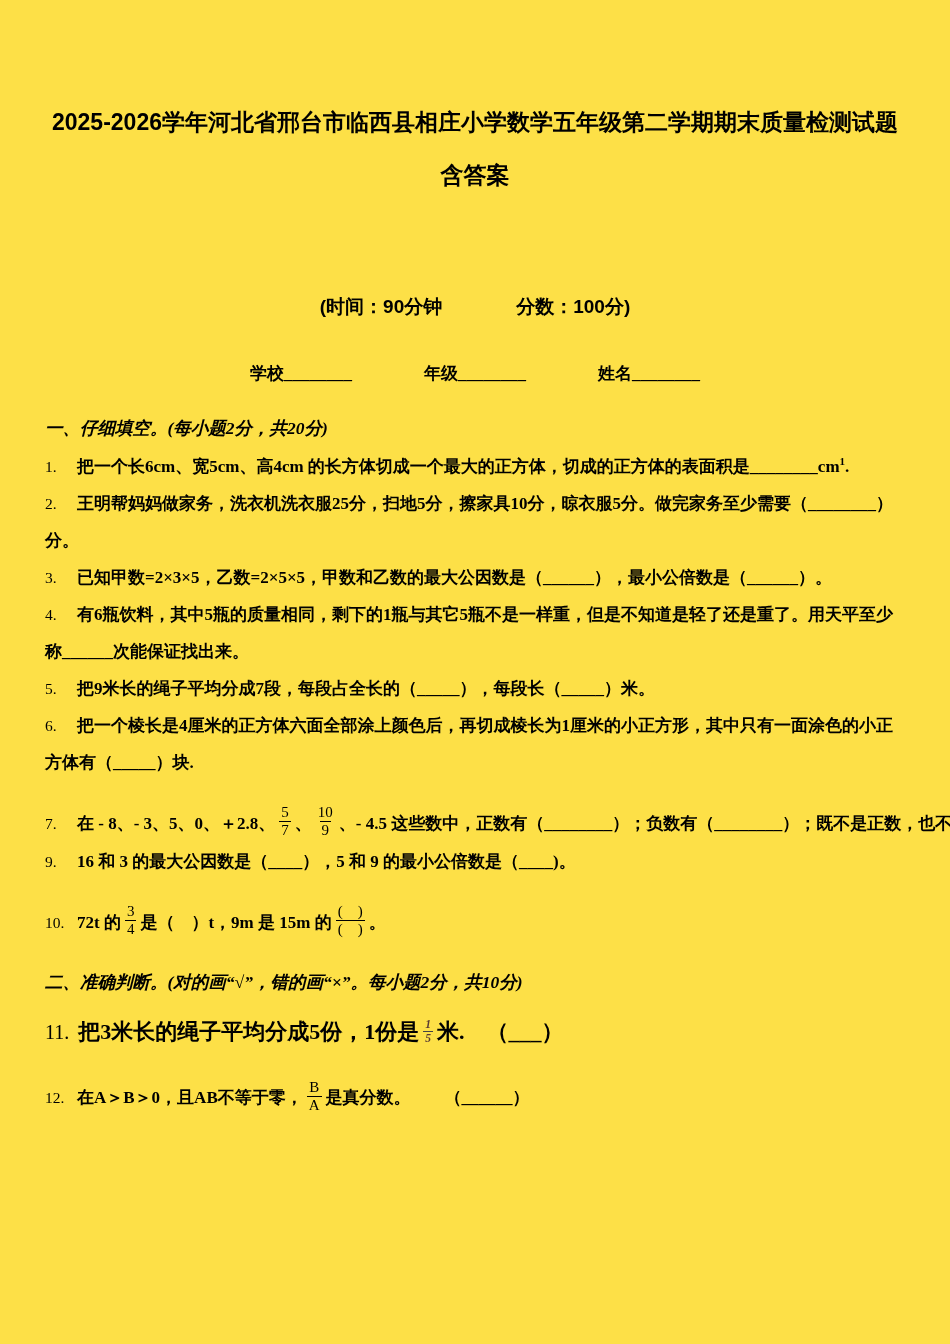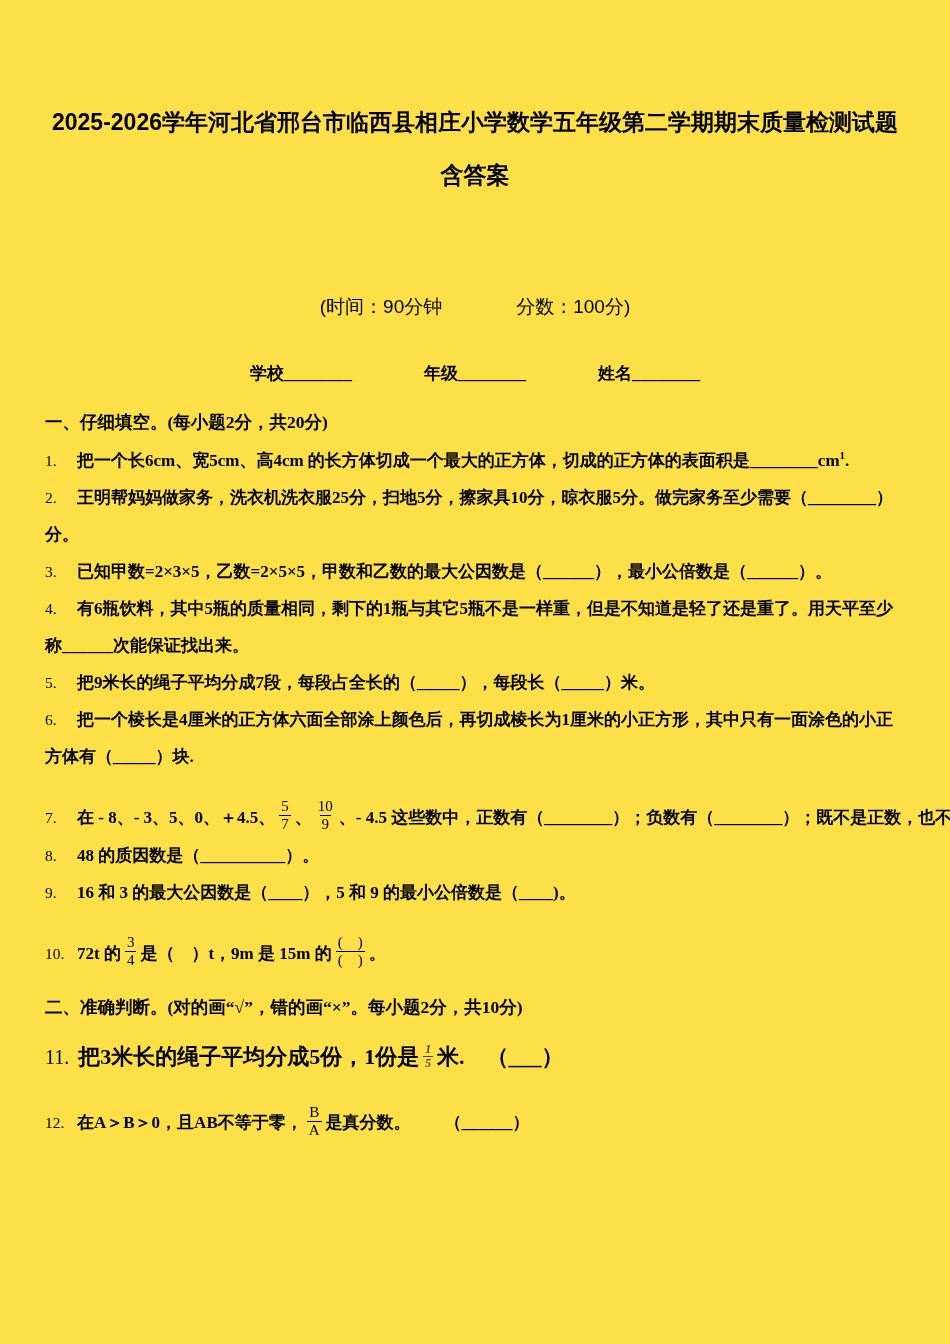--- a/index.html
+++ b/index.html
@@ -11,30 +11,30 @@
   }
   .page{width:950px;min-height:1344px;background:#fde047;overflow:hidden;}
   .title{
     padding-top:96px;text-align:center;
     font-family:"Liberation Sans","DejaVu Sans",sans-serif;
     font-weight:bold;font-size:23px;line-height:53px;color:#000;
   }
   .meta{
     margin-top:90px;display:flex;justify-content:center;gap:74px;
     font-family:"Liberation Sans","DejaVu Sans",sans-serif;
-    font-weight:normal;font-size:19px;line-height:29px;
+    font-weight:bold;font-size:19px;line-height:29px;
   }
   .fields{
     margin-top:40px;display:flex;justify-content:center;gap:72px;
     font-size:17px;font-weight:bold;line-height:26px;
   }
   .fields .blank{font-weight:bold;letter-spacing:0;}
   .content{margin:0 45px 0 45px;}
   .section-heading{
-    margin-top:20px;font-size:17.5px;font-weight:bold;line-height:30px;
+    margin-top:26px;font-size:17.5px;font-weight:bold;line-height:30px;font-style:italic;
   }
   .question{margin:0;}
   .qline{font-size:17px;font-weight:bold;line-height:37px;white-space:nowrap;}
   .frac-line{padding-top:24px;}
   .qnum{
     font-weight:normal;font-size:15.5px;display:inline-block;
     min-width:23px;margin-right:9px;
   }
   .frac{
     display:inline-flex;flex-direction:column;align-items:center;
@@ -88,30 +88,27 @@
         <div class="qline"><span>称______次能保证找出来。</span></div>
       </div>
       <div class="question">
         <div class="qline"><span class="qnum">5.</span><span>把9米长的绳子平均分成7段，每段占全长的（_____），每段长（_____）米。</span></div>
       </div>
       <div class="question">
         <div class="qline"><span class="qnum">6.</span><span>把一个棱长是4厘米的正方体六面全部涂上颜色后，再切成棱长为1厘米的小正方形，其中只有一面涂色的小正</span></div>
         <div class="qline"><span>方体有（_____）块.</span></div>
       </div>
       <div class="question">
-        <div class="qline frac-line"><span class="qnum">7.</span><span>在 - 8、- 3、5、0、＋4.5、</span><span class="frac">
+        <div class="qline frac-line"><span class="qnum">7.</span><span>在 - 8、- 3、5、0、＋2.8、</span><span class="frac">
             <span class="num">5</span>
             <span class="den">7</span>
           </span><span>、</span><span class="frac">
             <span class="num">10</span>
             <span class="den">9</span>
           </span><span>、- 4.5 这些数中，正数有（________）；负数有（________）；既不是正数，也不</span></div>
-      </div>
-      <div class="question">
-        <div class="qline"><span class="qnum">8.</span><span>48 的质因数是（__________）。</span></div>
       </div>
       <div class="question">
         <div class="qline"><span class="qnum">9.</span><span>16 和 3 的最大公因数是（____），5 和 9 的最小公倍数是（____)。</span></div>
       </div>
       <div class="question">
         <div class="qline frac-line"><span class="qnum">10.</span><span>72t 的</span><span class="frac">
             <span class="num">3</span>
             <span class="den">4</span>
           </span><span>是（　）t，9m 是 15m 的</span><span class="frac">
             <span class="num">(　)</span>

